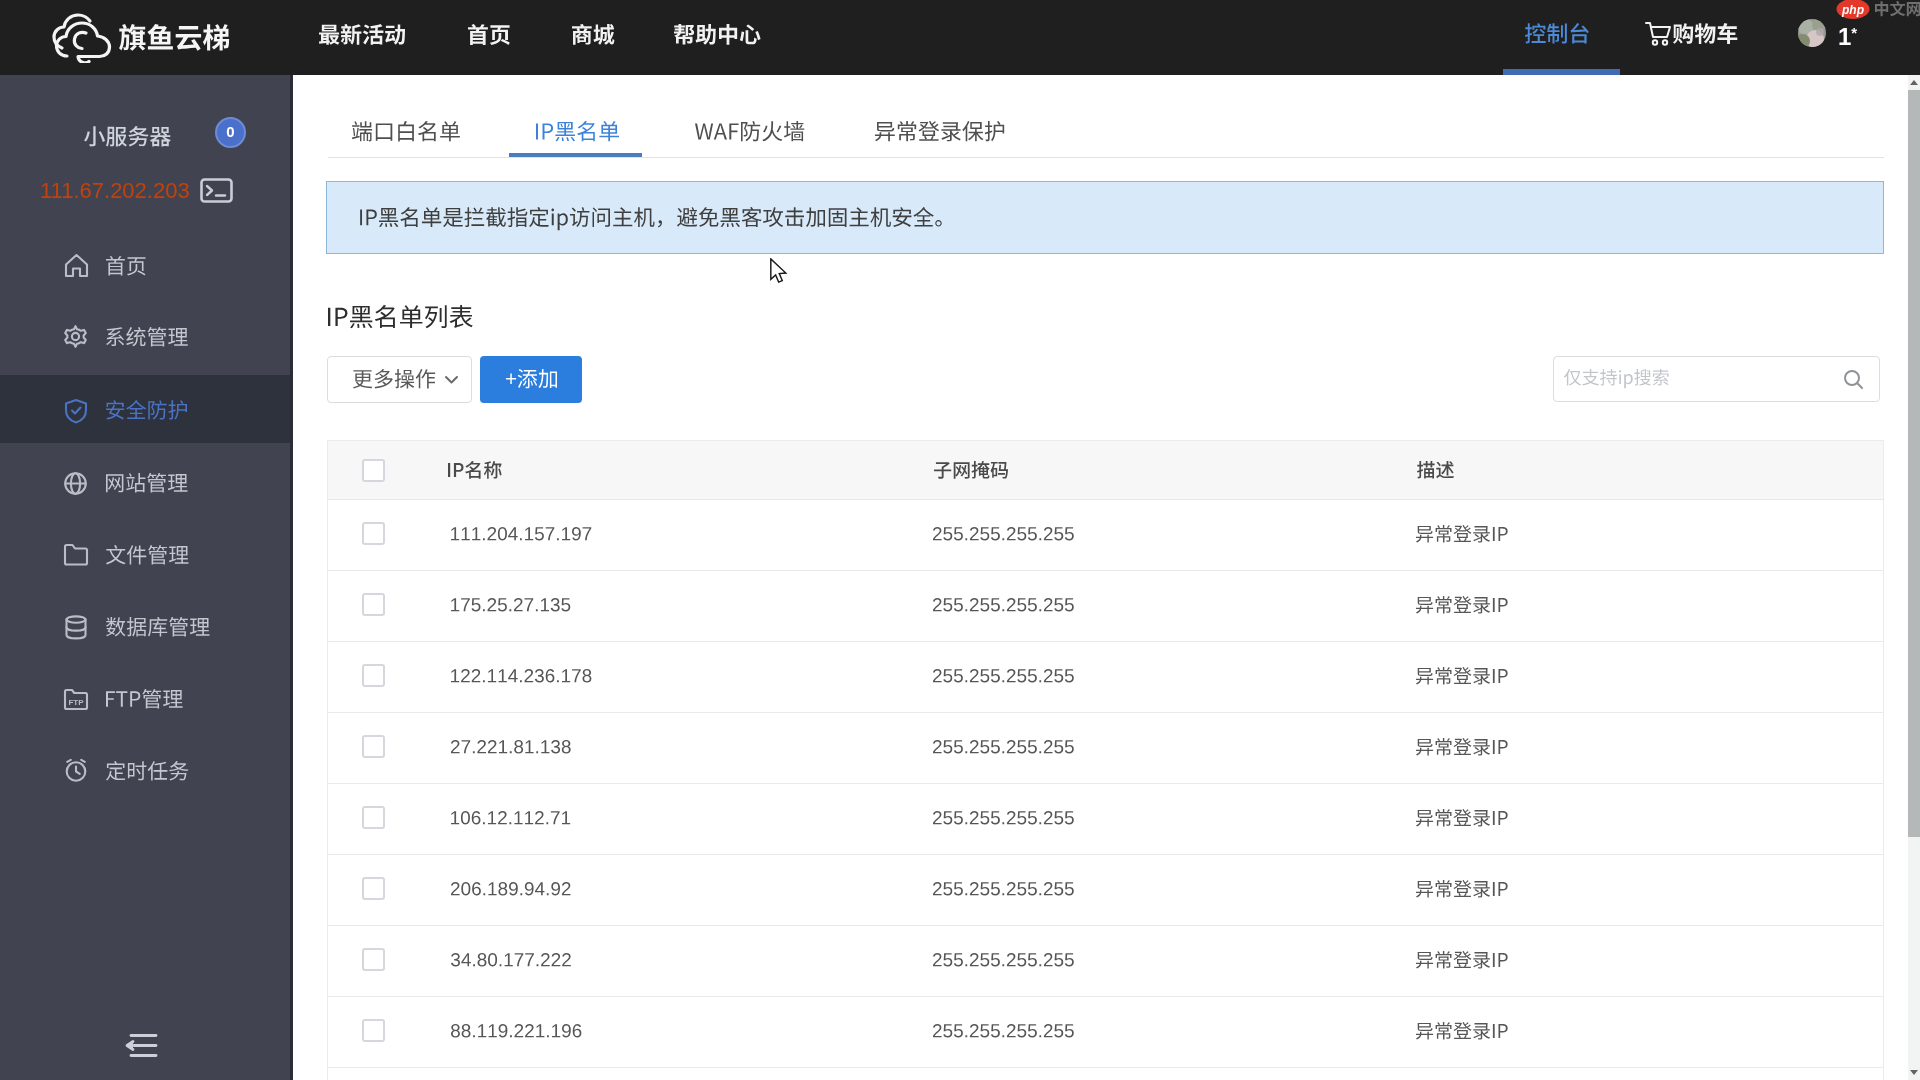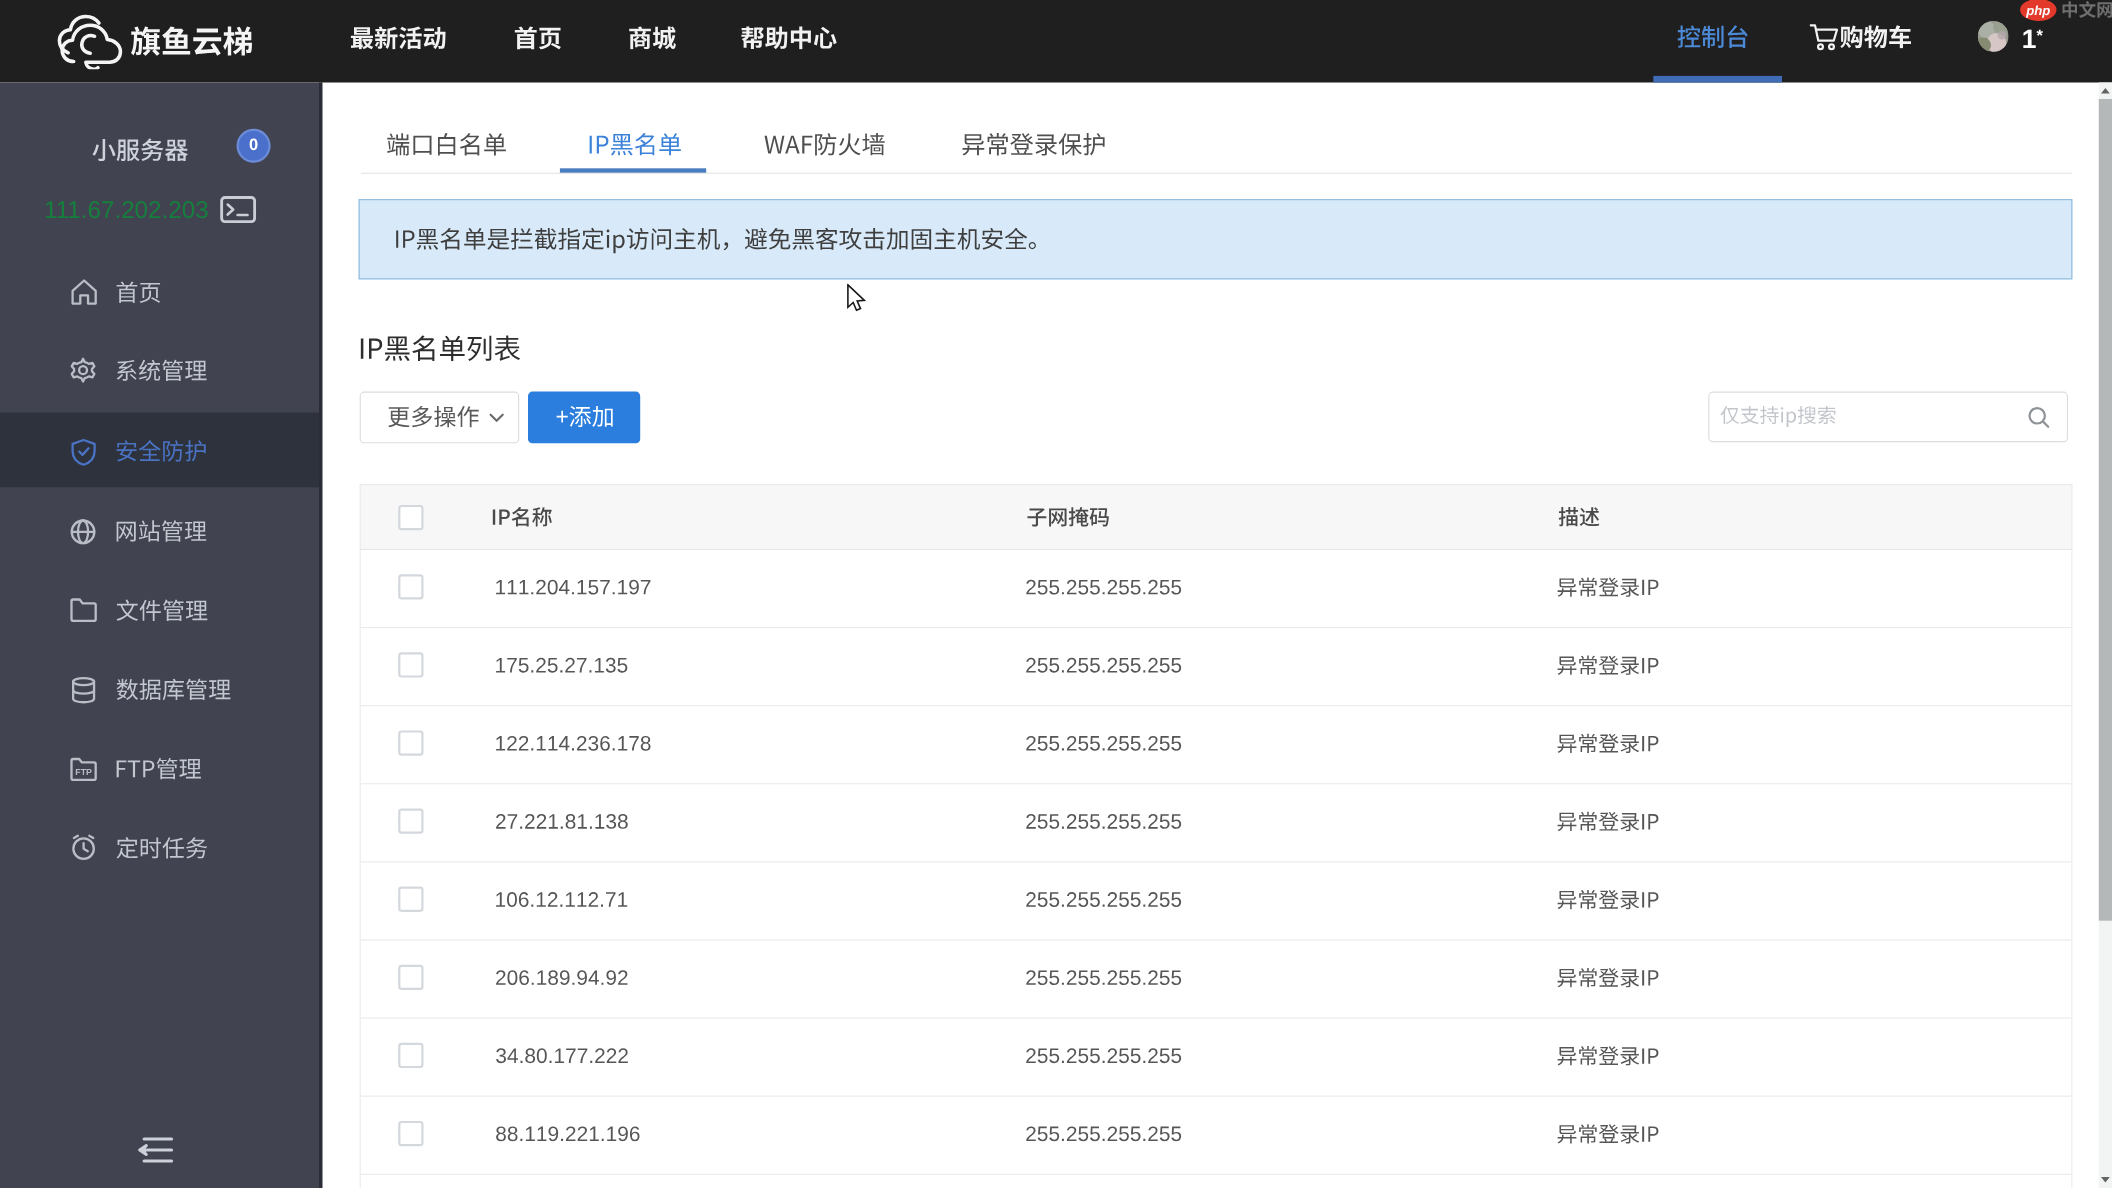--- a/index.html
+++ b/index.html
@@ -71,21 +71,21 @@
 <text x="17" y="14" text-anchor="middle" font-family="Liberation Sans" font-style="italic" font-weight="bold" font-size="12px" fill="#fff">php</text>
 </svg>
 <svg class="t" style="left:1874.0px;top:0.4px;" width="47.4" height="17.2" viewBox="0.4 -14.8 47.4 17.2">
       <path fill="#6f6f6f" d="M6.9 -13.6V-10.8H1.4V-2.7H3.3V-3.6H6.9V1.4H9V-3.6H12.6V-2.8H14.6V-10.8H9V-13.6ZM3.3 -5.5V-8.9H6.9V-5.5ZM12.6 -5.5H9V-8.9H12.6Z M22.6 -13.2C23 -12.5 23.3 -11.6 23.5 -10.9H16.7V-9H19.2C20.1 -6.8 21.2 -4.8 22.7 -3.2C21 -1.9 18.9 -1 16.4 -0.4C16.8 0 17.4 0.9 17.6 1.4C20.1 0.7 22.3 -0.4 24.1 -1.9C25.8 -0.4 27.8 0.6 30.4 1.3C30.7 0.8 31.2 -0.1 31.7 -0.5C29.2 -1 27.2 -2 25.6 -3.3C27 -4.8 28.1 -6.7 28.9 -9H31.4V-10.9H24.4L25.7 -11.3C25.6 -12 25.1 -13 24.6 -13.8ZM24.1 -4.6C22.9 -5.8 21.9 -7.3 21.2 -9H26.8C26.1 -7.3 25.2 -5.8 24.1 -4.6Z M37.1 -5.5C36.6 -4 36 -2.8 35.2 -1.8V-7.8C35.8 -7.1 36.5 -6.3 37.1 -5.5ZM33.2 -12.7V1.4H35.2V-1.3C35.6 -1 36 -0.7 36.3 -0.5C37.1 -1.4 37.8 -2.5 38.3 -3.9C38.7 -3.4 39 -2.9 39.2 -2.5L40.4 -3.9C40 -4.4 39.5 -5.1 38.9 -5.8C39.3 -7.1 39.6 -8.5 39.8 -10L38.1 -10.2C38 -9.2 37.8 -8.3 37.6 -7.4C37.1 -8 36.6 -8.6 36.1 -9.1L35.2 -8.1V-10.9H44.9V-0.9C44.9 -0.6 44.8 -0.5 44.4 -0.5C44.1 -0.5 42.9 -0.5 41.9 -0.5C42.2 -0 42.5 0.9 42.6 1.4C44.2 1.4 45.2 1.4 45.9 1C46.6 0.7 46.8 0.2 46.8 -0.9V-12.7ZM39.5 -8C40.2 -7.2 40.9 -6.4 41.5 -5.5C41 -3.8 40.2 -2.4 39.1 -1.3C39.5 -1.1 40.2 -0.6 40.6 -0.3C41.4 -1.2 42.1 -2.4 42.7 -3.8C43.1 -3.2 43.4 -2.6 43.6 -2.1L44.9 -3.3C44.5 -4.1 44 -4.9 43.4 -5.8C43.7 -7.1 44 -8.5 44.2 -10L42.4 -10.2C42.4 -9.2 42.2 -8.4 42 -7.5C41.6 -8.1 41.1 -8.6 40.7 -9Z"></path>
     </svg>
 <svg class="t" style="left:83.0px;top:124.8px;" width="88.9" height="22.5" viewBox="-0.4 -19.6 88.9 22.5">
       <path fill="#ced2da" d="M9.9 -18.3V-0.9C9.9 -0.4 9.8 -0.3 9.3 -0.3C8.9 -0.3 7.3 -0.3 5.7 -0.3C6 0.3 6.4 1.3 6.6 1.8C8.6 1.8 10.1 1.8 11 1.5C11.9 1.1 12.2 0.5 12.2 -0.9V-18.3ZM15.2 -12.6C17.1 -9.4 18.8 -5.3 19.3 -2.6L21.6 -3.5C21 -6.2 19.1 -10.2 17.3 -13.3ZM4.2 -13.2C3.7 -10.2 2.5 -6.4 0.6 -4.1C1.2 -3.9 2.1 -3.4 2.6 -3C4.6 -5.5 5.8 -9.5 6.5 -12.8Z M24.2 -17.8V-9.8C24.2 -6.6 24.1 -2.2 22.6 0.9C23.1 1.1 24 1.6 24.3 1.9C25.3 -0.2 25.7 -2.9 25.9 -5.5H28.9V-0.5C28.9 -0.2 28.8 -0.2 28.5 -0.1C28.2 -0.1 27.4 -0.1 26.4 -0.2C26.7 0.4 27 1.3 27 1.8C28.5 1.8 29.4 1.8 30 1.5C30.7 1.1 30.8 0.5 30.8 -0.5V-17.8ZM26.1 -15.8H28.9V-12.7H26.1ZM26.1 -10.8H28.9V-7.5H26L26.1 -9.8ZM40.6 -8.3C40.1 -6.7 39.5 -5.2 38.7 -4C37.8 -5.3 37.1 -6.7 36.6 -8.3ZM32.5 -17.7V1.8H34.5V0.3C34.9 0.6 35.4 1.3 35.6 1.8C36.8 1.1 37.8 0.2 38.8 -0.9C39.8 0.3 40.9 1.2 42.2 1.9C42.5 1.4 43 0.6 43.5 0.3C42.2 -0.4 41 -1.3 40 -2.4C41.3 -4.4 42.3 -6.8 42.8 -9.8L41.6 -10.2L41.3 -10.2H34.5V-15.8H40.2V-13.5C40.2 -13.2 40.1 -13.2 39.7 -13.2C39.4 -13.1 38.2 -13.1 36.9 -13.2C37.2 -12.7 37.5 -12 37.6 -11.4C39.2 -11.4 40.4 -11.4 41.2 -11.7C42 -12 42.2 -12.5 42.2 -13.5V-17.7ZM34.8 -8.3C35.5 -6.1 36.4 -4.1 37.6 -2.4C36.7 -1.3 35.6 -0.4 34.5 0.2V-8.3Z M53.5 -8.4C53.5 -7.6 53.3 -6.9 53.2 -6.3H46.7V-4.5H52.4C51.1 -2 48.8 -0.6 45.2 0.1C45.6 0.5 46.2 1.4 46.4 1.8C50.6 0.7 53.2 -1.1 54.7 -4.5H61C60.7 -2 60.3 -0.7 59.8 -0.4C59.5 -0.2 59.2 -0.1 58.8 -0.1C58.2 -0.1 56.7 -0.2 55.3 -0.3C55.6 0.2 55.9 1 55.9 1.5C57.3 1.6 58.7 1.6 59.4 1.6C60.3 1.5 60.9 1.4 61.4 0.9C62.2 0.2 62.7 -1.5 63.2 -5.4C63.3 -5.7 63.3 -6.3 63.3 -6.3H55.3C55.5 -6.9 55.6 -7.5 55.7 -8.2ZM60 -14.6C58.8 -13.5 57.1 -12.5 55.1 -11.8C53.5 -12.5 52.2 -13.3 51.2 -14.4L51.5 -14.6ZM52.2 -18.6C51.1 -16.7 49 -14.6 45.8 -13C46.2 -12.7 46.8 -11.9 47.1 -11.5C48.1 -12 49 -12.6 49.9 -13.3C50.7 -12.4 51.7 -11.6 52.8 -11C50.3 -10.3 47.6 -9.8 45 -9.6C45.3 -9.1 45.6 -8.3 45.8 -7.8C49 -8.1 52.2 -8.8 55.1 -9.9C57.7 -8.9 60.7 -8.3 64.1 -8C64.3 -8.6 64.8 -9.4 65.3 -9.9C62.5 -10 59.9 -10.4 57.6 -10.9C60 -12.1 62 -13.7 63.3 -15.6L62.1 -16.5L61.7 -16.4H53.1C53.6 -17 54 -17.6 54.3 -18.2Z M70.6 -15.9H73.8V-13.2H70.6ZM79.9 -15.9H83.3V-13.2H79.9ZM79.4 -10.6C80.3 -10.3 81.2 -9.8 82 -9.3H76.3C76.7 -10 77.1 -10.6 77.4 -11.3L75.8 -11.6V-17.6H68.8V-11.5H75.2C74.9 -10.8 74.4 -10.1 73.9 -9.3H67.1V-7.5H72C70.6 -6.3 68.8 -5.3 66.6 -4.4C67 -4.1 67.5 -3.3 67.7 -2.8L68.8 -3.3V1.8H70.7V1.3H73.8V1.7H75.8V-5H71.9C73 -5.8 73.9 -6.6 74.8 -7.5H78.7C79.6 -6.6 80.5 -5.7 81.6 -5H78.1V1.8H80V1.3H83.3V1.7H85.4V-3.1L86.2 -2.9C86.5 -3.4 87.1 -4.2 87.5 -4.5C85.2 -5.1 82.9 -6.2 81.3 -7.5H86.9V-9.3H83.1L83.8 -10C83.1 -10.5 82.1 -11.1 81.1 -11.5H85.3V-17.6H78V-11.5H80.3ZM70.7 -0.5V-3.2H73.8V-0.5ZM80 -0.5V-3.2H83.3V-0.5Z"></path>
     </svg>
 <div style="position:absolute;left:215px;top:117px;width:31px;height:31px;border-radius:50%;background:#4a70cb;border:2px solid #6c8cd8;"></div>
 <div class="abs" style="left:215px;top:117px;width:31px;height:31px;text-align:center;line-height:29px;color:#fff;font-size:15px;font-weight:bold;">0</div>
-<div class="abs" style="left:40px;top:179px;width:160px;color:#15803d;font-size:22px;line-height:23px;">111.67.202.203</div>
+<div class="abs" style="left:40px;top:179px;width:160px;color:#c2410c;font-size:22px;line-height:23px;">111.67.202.203</div>
 <svg class="t" style="left:200px;top:178px" width="33" height="25" viewBox="0 0 33 25">
 <rect x="1.5" y="1.5" width="30" height="22" rx="3" fill="none" stroke="#c9cdd5" stroke-width="2.6"></rect>
 <path d="M7 8 L12 12.5 L7 17" fill="none" stroke="#c9cdd5" stroke-width="2.4" stroke-linecap="round" stroke-linejoin="round"></path>
 <path d="M16 17.5 L25 17.5" stroke="#c9cdd5" stroke-width="2.4" stroke-linecap="round"></path>
 </svg>
 <svg class="t" style="left:63px;top:252px" width="27" height="27" viewBox="0 0 27 27">
 <g style="fill:none;stroke:#b9bdc6;stroke-width:2.1;stroke-linecap:round;stroke-linejoin:round">
         <path d="M3 12.5 L13.5 3 L24 12.5 L24 24 L17 24 L17 16.5 L10 16.5 L10 24 L3 24 Z"></path>
       </g>
     </svg>

